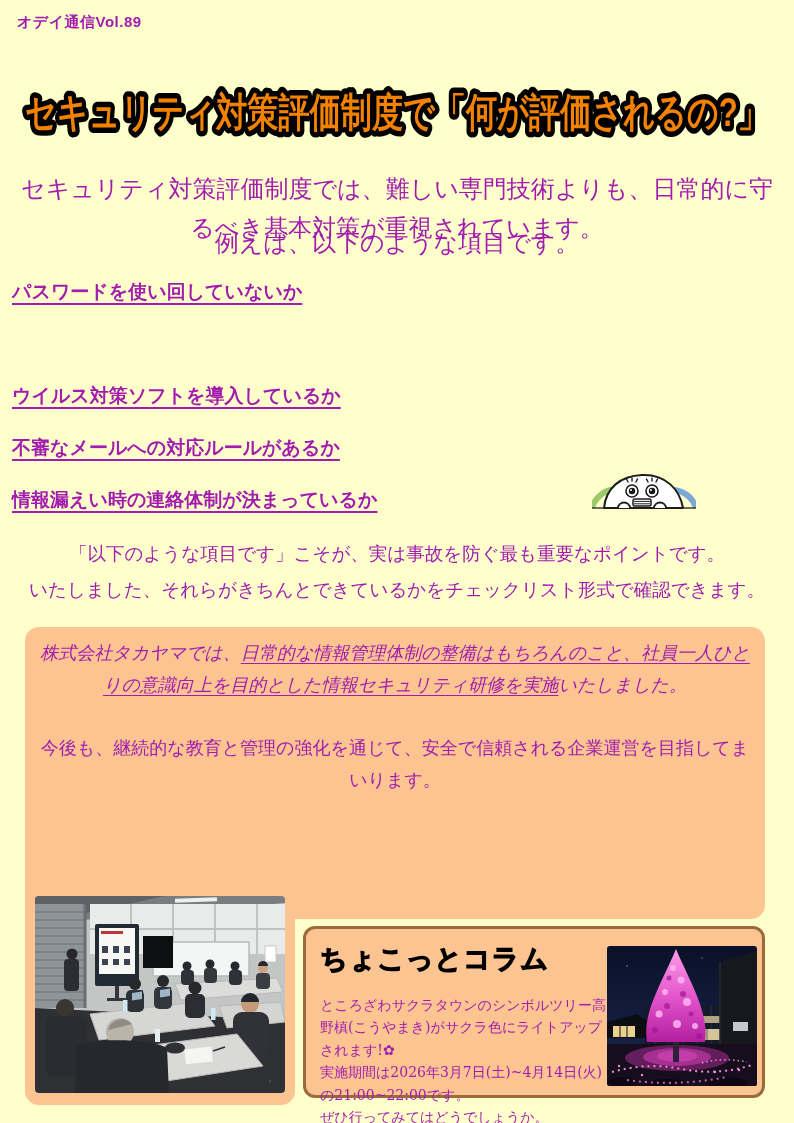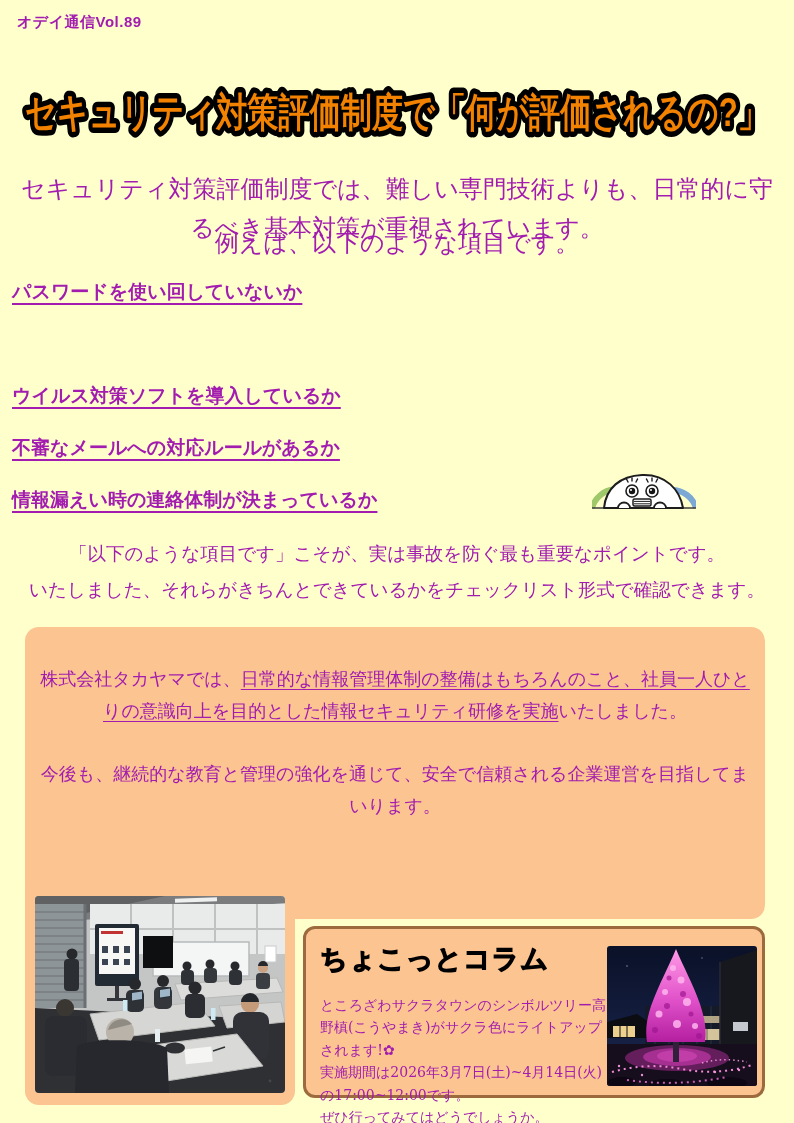--- a/index.html
+++ b/index.html
@@ -19,21 +19,21 @@
   }
   .summary{font-size:18.5px;}
   .big-box{
     left:25px;top:627px;width:740px;height:292px;
     background:#fbc491;border-radius:14px;
   }
   .big-box p{
     margin:0 auto;width:722px;text-align:center;
     font-size:18px;line-height:1.8;
   }
-  .big-box p.b1{padding-top:36px;}
+  .big-box p.b1{padding-top:10px;font-style:italic;}
   .big-box p.b2{margin-top:34px;}
   .big-box p.b3{margin-top:30px;}
   .b1-underline{text-decoration:underline;text-underline-offset:4px;}
   .photo-frame{
     left:25px;top:880px;width:270px;height:225px;
     background:#fbc491;border-radius:14px;
   }
   .meeting-photo{left:35px;top:896px;border-radius:4px;}
   .column-box{
     left:303px;top:926px;width:462px;height:172px;box-sizing:border-box;
@@ -204,21 +204,21 @@
     <rect x="10" y="120" width="42" height="60" rx="8" fill="#2a2c31"></rect>
     <circle cx="85" cy="136" r="14" fill="#b9b3a9"></circle>
     <path d="M73,134 a14,14 0 0 1 24,-6" fill="#8f8a82"></path>
     <path d="M42,150 C55,142 115,142 132,152 L134,197 L40,197 Z" fill="#26282d"></path>
   </svg>
 
   <div class="abs column-box"></div>
   <div class="abs column-title">ちょこっとコラム</div>
   <div class="abs column-body">
     <p>ところざわサクラタウンのシンボルツリー高野槙(こうやまき)がサクラ色にライトアップされます!✿</p>
-    <p>実施期間は2026年3月7日(土)~4月14日(火)の17:00~12:00です。</p>
+    <p>実施期間は2026年3月7日(土)~4月14日(火)の21:00~22:00です。</p>
     <p>ぜひ行ってみてはどうでしょうか。</p>
   </div>
 
   <svg class="abs tree-photo" width="150" height="140" viewBox="0 0 150 140">
     <defs>
       <linearGradient id="skyGrad" x1="0" y1="0" x2="0" y2="1">
         <stop offset="0" stop-color="#0a1128"></stop>
           <stop offset="1" stop-color="#1b2750"></stop>
       </linearGradient>
       <linearGradient id="treeGrad" x1="0" y1="0" x2="0" y2="1">

